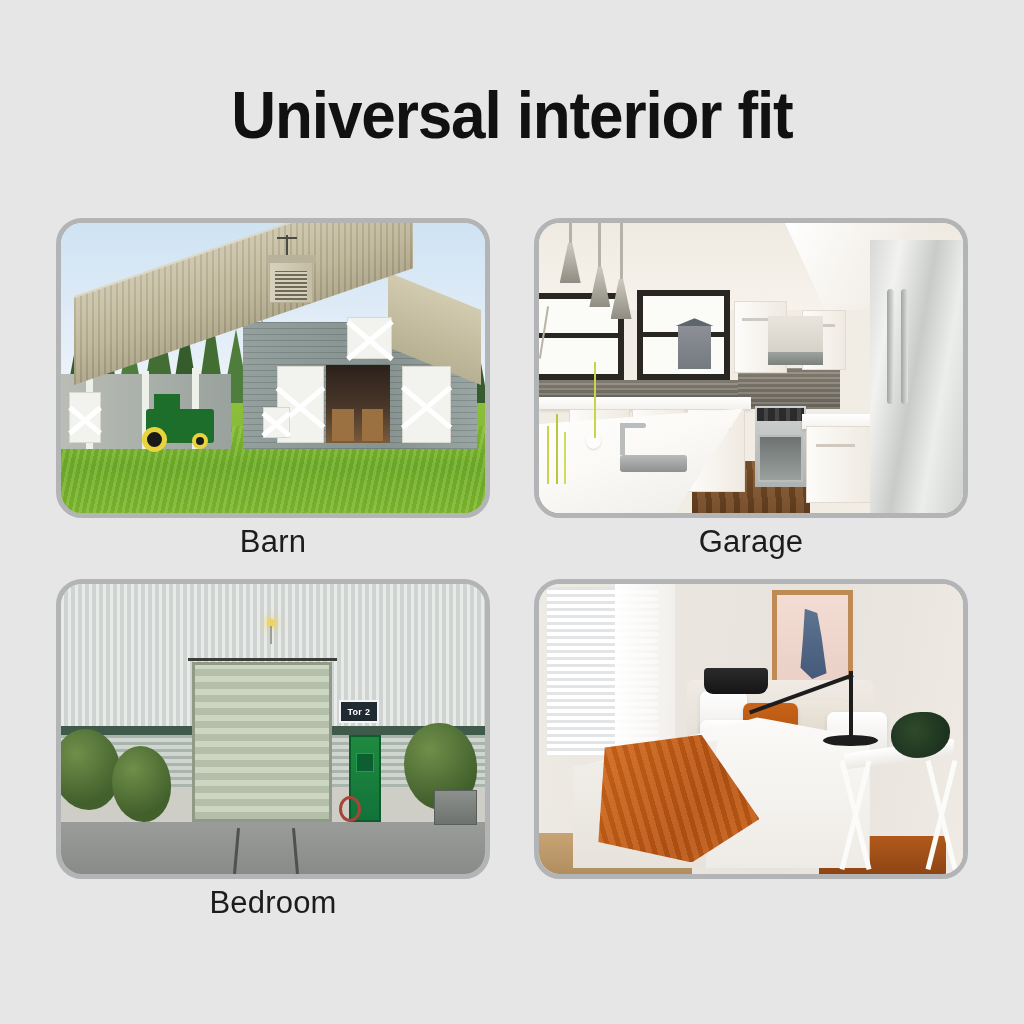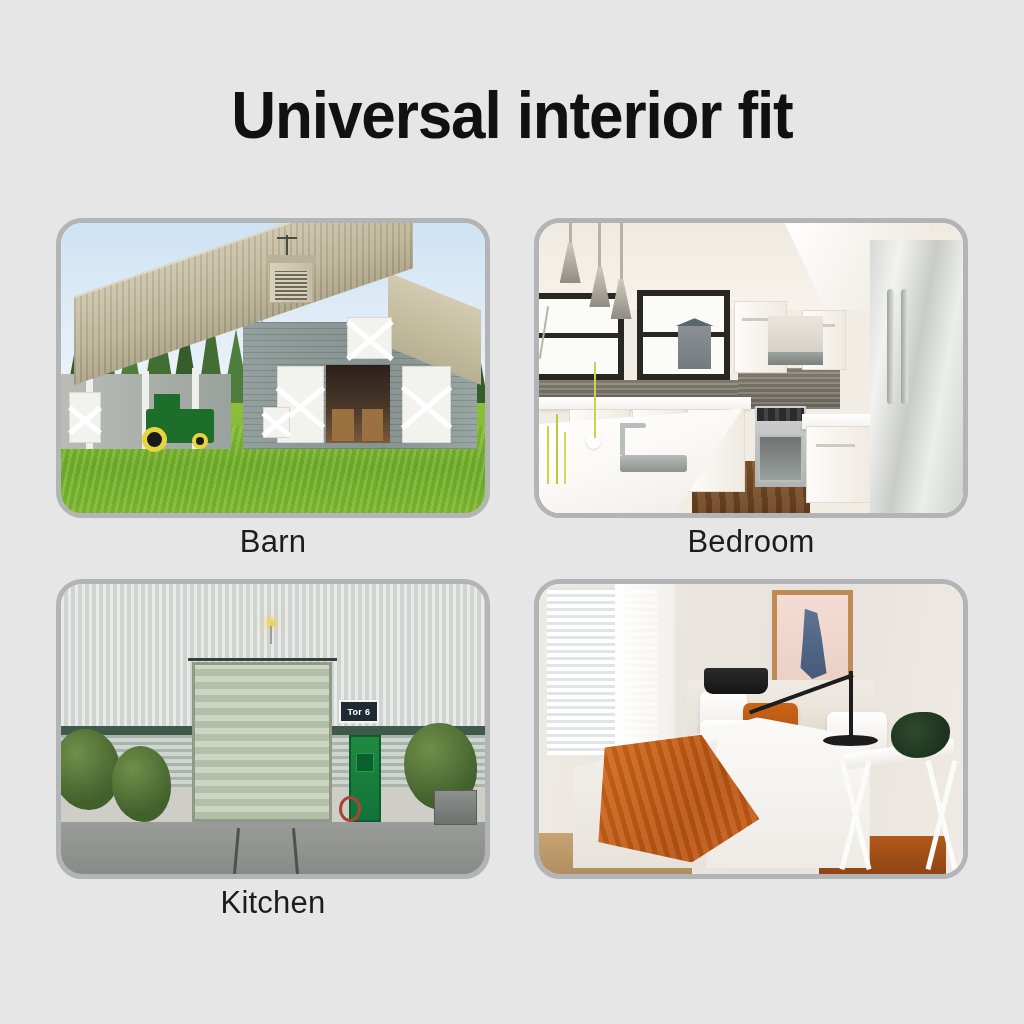--- a/index.html
+++ b/index.html
@@ -376,54 +376,54 @@
           <div class="k-sink" style="left:19%;bottom:14%;width:16%;height:6%;"></div>
           <div class="k-faucet" style="left:19%;bottom:20%;height:11%;"></div>
 
           <div class="vase" style="left:11%;bottom:22%;width:15px;height:17px;"></div>
           <div class="reeds" style="left:2%;height:20%;background:#c8d44a;"></div>
           <div class="reeds" style="left:4%;height:24%;background:#b9c93f;"></div>
           <div class="reeds" style="left:6%;height:18%;background:#d2dc5c;"></div>
           <div class="reeds" style="left:13%;height:26%;background:#c8d44a;bottom:26%;"></div>
         </div>
       </div>
-      <div class="caption">Bedroom</div>
+      <div class="caption">Garage</div>
     </div>
 
     <div class="cell">
       <div class="card">
         <div class="photo garage">
           <div class="g-wall"></div>
           <div class="g-lamp"></div>
 
           <div class="g-band"></div>
           <div class="g-lower"></div>
           <div class="g-plinth"></div>
 
           <div class="g-door-frame"></div>
           <div class="g-door"></div>
 
           <div class="g-sign">
-            <span>Tor 6</span>
+            <span>Tor 2</span>
           </div>
 
           <div class="g-gdoor"></div>
           <div class="g-hose"></div>
 
           <div class="g-ground"></div>
           <div class="g-rail" style="left:41%;height:16%;transform:rotate(5deg);"></div>
           <div class="g-rail" style="left:55%;height:16%;transform:rotate(-5deg);"></div>
 
           <div class="g-bush" style="left:-2%;top:50%;width:16%;height:28%;"></div>
           <div class="g-bush" style="left:12%;top:56%;width:14%;height:26%;"></div>
           <div class="g-bush" style="right:2%;top:48%;width:17%;height:30%;"></div>
           <div class="g-bin"></div>
         </div>
       </div>
-      <div class="caption">Kitchen</div>
+      <div class="caption">Bedroom</div>
     </div>
 
     <div class="cell">
       <div class="card">
         <div class="photo bedroom">
           <div class="b-wall"></div>
           <div class="b-window"></div>
           <div class="b-curtain"></div>
 
           <div class="b-art">

